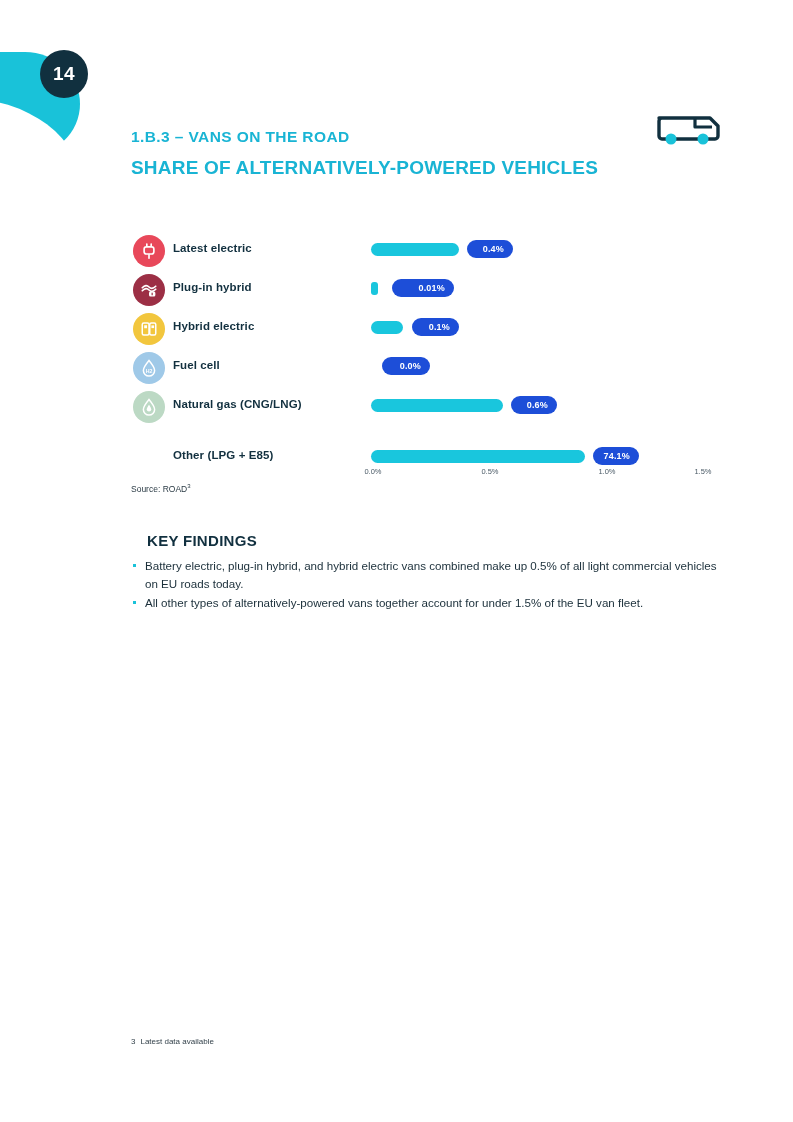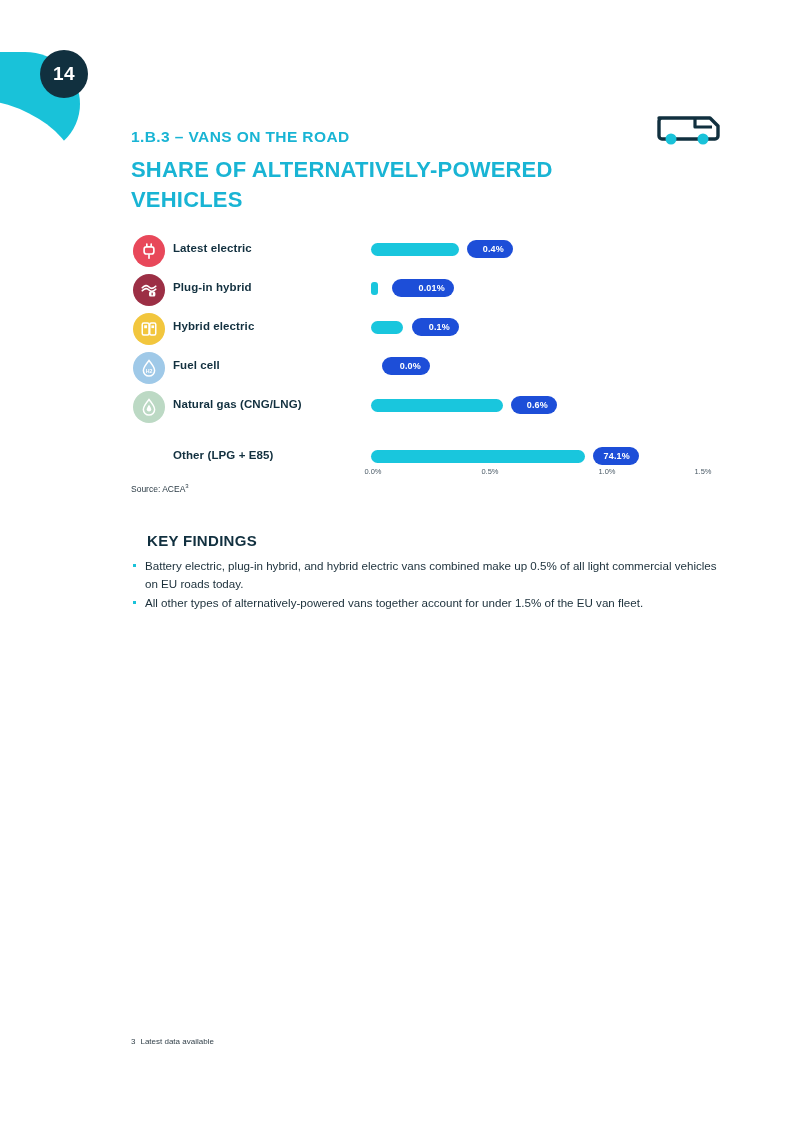--- a/index.html
+++ b/index.html
@@ -71,21 +71,21 @@
     color: #19b4d4;
     font-size: 15.5px;
     font-weight: bold;
     letter-spacing: 0.4px;
     text-transform: uppercase;
     margin: 0 0 10px 0;
     line-height: 1.1;
   }
   .subtitle {
     color: #19b4d4;
-    font-size: 22px;
+    font-size: 19px;
     font-weight: bold;
     letter-spacing: 0.2px;
     text-transform: uppercase;
     margin: 0;
     line-height: 1.35;
   }
 
   
   #van-icon {
     position: absolute;
@@ -341,21 +341,21 @@
 
   <div id="axis">
     <span class="tick-label" style="left:242px">0.0%</span>
     <span class="tick-label" style="left:359px">0.5%</span>
     <span class="tick-label" style="left:476px">1.0%</span>
     <span class="tick-label" style="left:572px">1.5%</span>
   </div>
 </div>
 
 <div id="source">
-  <span>Source: ACEA</span><sup>3</sup>
+  <span>Source: ROAD</span><sup>3</sup>
 </div>
 
 <div id="key-findings">
   <h2 id="kf-title">KEY FINDINGS</h2>
   <div class="kf-item">
     <span class="kf-bullet"></span>
     <span>Battery electric, plug-in hybrid, and hybrid electric vans combined make up 0.5% of all light commercial vehicles on EU roads today.</span>
   </div>
   <div class="kf-item">
     <span class="kf-bullet"></span>

